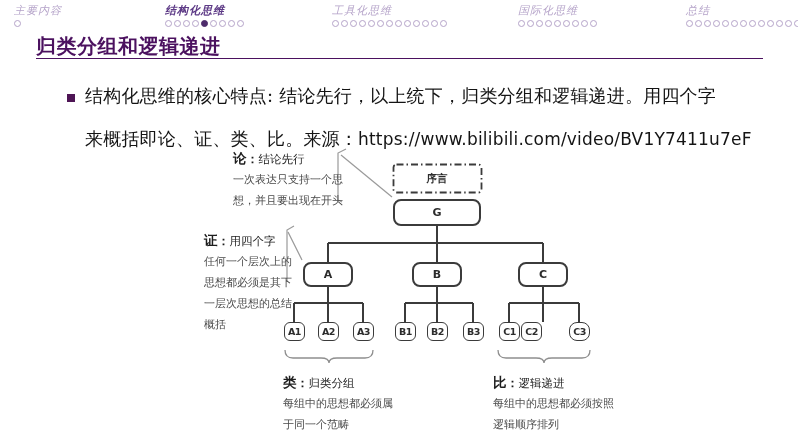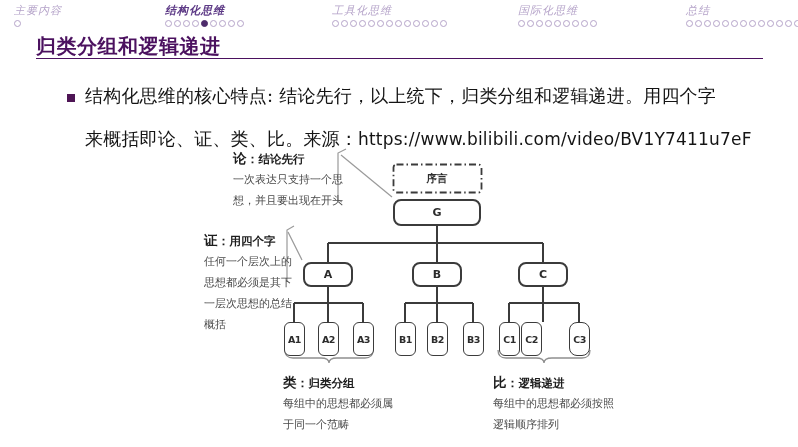--- a/index.html
+++ b/index.html
@@ -30,29 +30,29 @@
   
   .diagram-svg{position:absolute;left:0;top:0;width:798px;height:447px;pointer-events:none;}
   .node{position:absolute;box-sizing:border-box;border:2px solid var(--stroke);border-radius:8px;background:#fff;
         display:flex;align-items:center;justify-content:center;color:#2c2c2c;
         font:600 11px "DejaVu Sans","Liberation Sans",sans-serif;}
   #node-preface{left:393px;top:164px;width:88px;height:29px;border:none;background:transparent;font-weight:700;font-size:10.5px;}
   #node-G{left:393px;top:199px;width:88px;height:27px;}
   #node-A{left:303px;top:262px;width:50px;height:25px;}
   #node-B{left:412px;top:262px;width:50px;height:25px;}
   #node-C{left:518px;top:262px;width:50px;height:25px;}
-  .leaf{top:322px;width:21px;height:34px;border-width:1.5px;border-radius:6px;font-size:9.5px;letter-spacing:-.5px;}
+  .leaf{top:322px;width:21px;height:19px;border-width:1.5px;border-radius:6px;font-size:9.5px;letter-spacing:-.5px;}
   #node-A1{left:284px;} #node-A2{left:318px;} #node-A3{left:353px;}
   #node-B1{left:395px;} #node-B2{left:427px;} #node-B3{left:463px;}
   #node-C1{left:499px;} #node-C2{left:521px;} #node-C3{left:569px;border-radius:8px;}
   .ann{position:absolute;font-family:"DejaVu Sans","Liberation Sans",sans-serif;}
   .ann-head{white-space:nowrap;color:#1d1d1d;}
   .ann-key{font-size:13.5px;font-weight:bold;}
   .ann-sep{font-size:12px;font-weight:bold;}
-  .ann-title{font-size:11.5px;font-weight:bold;}
+  .ann-title{font-size:11.5px;font-weight:normal;}
   .ann-desc{font-size:11px;color:var(--desc);line-height:18px;white-space:nowrap;margin-top:3px;}
   #ann-lun{left:233px;top:148px;} #ann-zheng{left:204px;top:230px;}
   #ann-lei{left:283px;top:372px;} #ann-bi{left:493px;top:372px;}
 </style>
 </head>
 <body>
 
 <div class="slide">
 
   <div class="nav">

